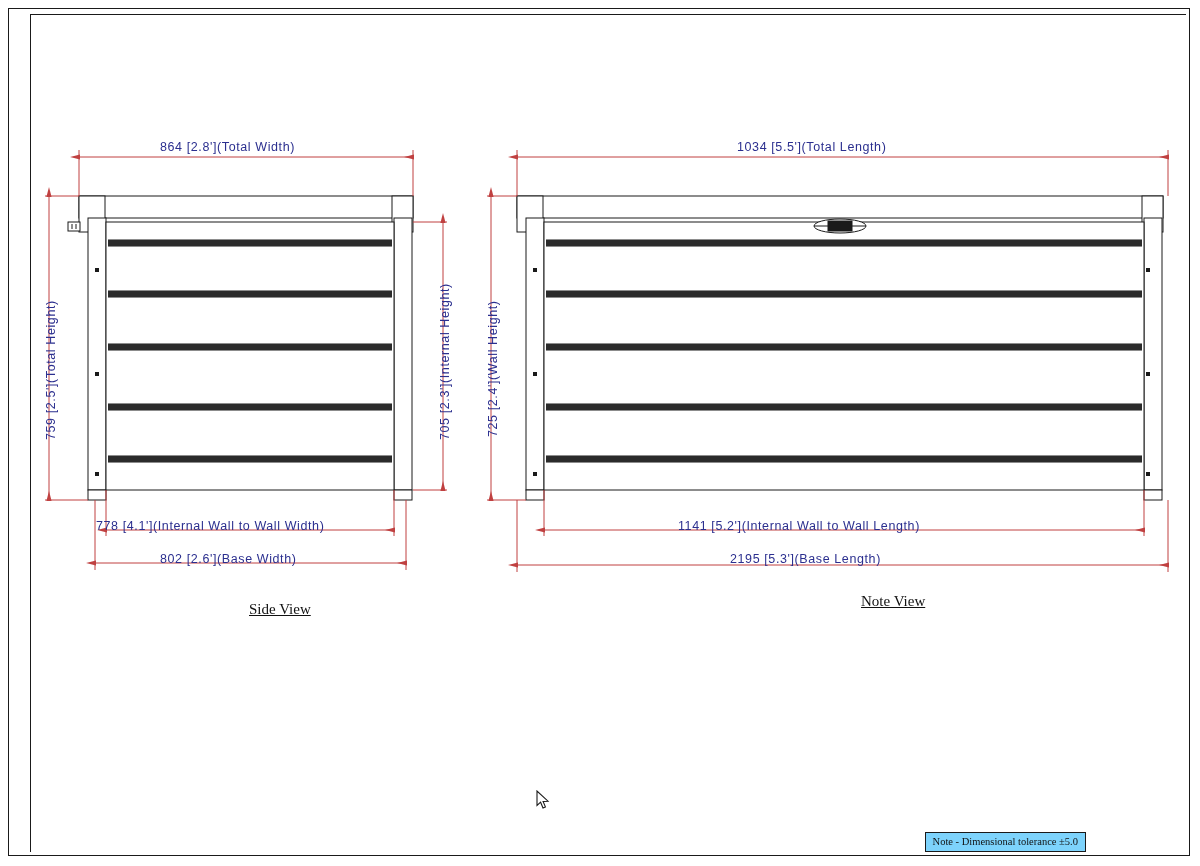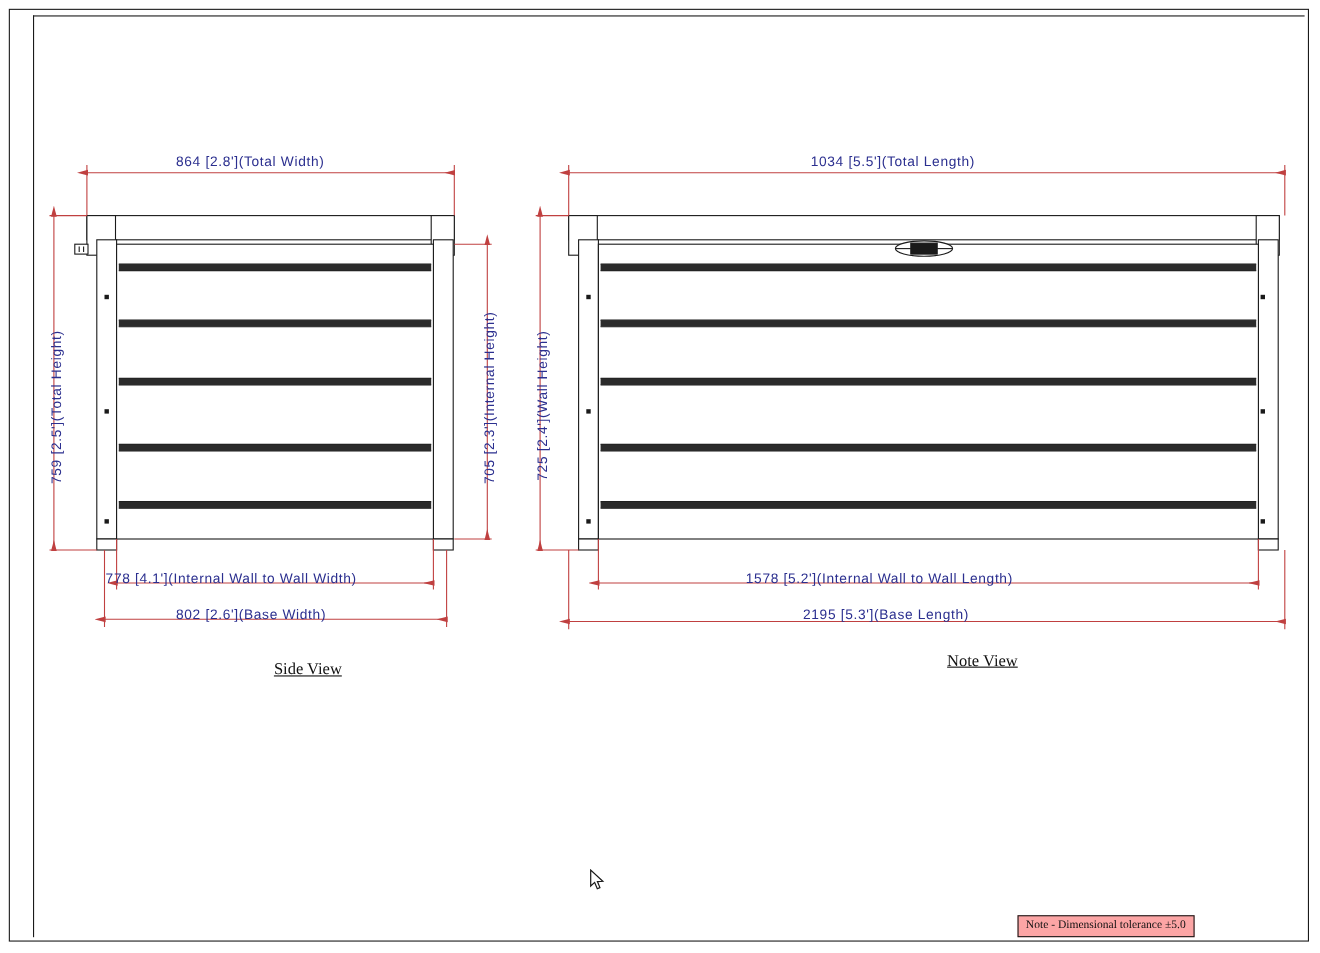--- a/index.html
+++ b/index.html
@@ -82,21 +82,21 @@
   }
   .note-box {
     position: absolute;
     right: 14px;
     bottom: 14px;
     border: 1px solid #1a1a1a;
     padding: 3px 7px 4px 7px;
     font-family: "Liberation Serif", serif;
     font-size: 10.5px;
     color: #111;
-    background: #fca5a5;
+    background: #7dd3fc;
     white-space: nowrap;
   }
   
   .cursor {
     position: absolute;
     left: 536px;
     top: 790px;
     width: 14px;
     height: 20px;
   }
@@ -272,21 +272,21 @@
   <div class="dim-text vert" style="left:438px; top:440px; transform: rotate(-90deg);">705  [2.3'](Internal  Height)</div>
 
   <div class="dim-text" style="left:96px; top:519px;">778  [4.1'](Internal  Wall  to  Wall  Width)</div>
 
   <div class="dim-text" style="left:160px; top:552px;">802  [2.6'](Base  Width)</div>
 
   <div class="dim-text" style="left:737px; top:140px;">1034  [5.5'](Total  Length)</div>
 
   <div class="dim-text vert" style="left:486px; top:437px; transform: rotate(-90deg);">725  [2.4'](Wall  Height)</div>
 
-  <div class="dim-text" style="left:678px; top:519px;">1578  [5.2'](Internal  Wall  to  Wall  Length)</div>
+  <div class="dim-text" style="left:678px; top:519px;">1141  [5.2'](Internal  Wall  to  Wall  Length)</div>
 
   <div class="dim-text" style="left:730px; top:552px;">2195  [5.3'](Base  Length)</div>
 
   <div class="view-label" style="left:213px; top:601px;">Side View</div>
 
   <div class="view-label" style="left:825px; top:593px;">Note View</div>
 
 
   <div class="note-box">Note - Dimensional tolerance ±5.0</div>
 

